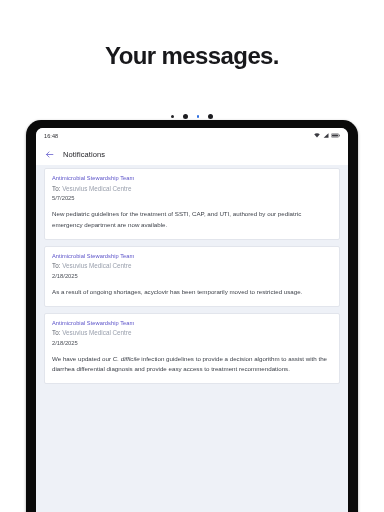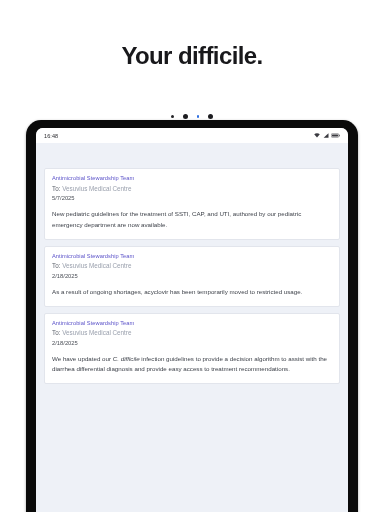--- a/index.html
+++ b/index.html
@@ -110,21 +110,21 @@
     line-height:1.75;
     color:#3e424a;
   }
   .msg-body i { font-style:italic; }
 </style>
 </head>
 <body>
 
 <div class="page">
 
-  <div class="page-title">Your difficile.</div>
+  <div class="page-title">Your messages.</div>
 
   <div class="device">
     <div class="camera-cluster">
       <span class="cam-dot"></span>
       <span class="cam-lens"></span>
       <span class="cam-led"></span>
       <span class="cam-lens"></span>
     </div>
 
     <div class="device-inner">
@@ -139,20 +139,26 @@
             <path d="M11 0.6 L11 9.3 L1.2 9.3 Z" fill="#3a3a40"></path>
           </svg>
           <svg class="ic-batt" viewBox="0 0 18 10">
             <rect x="0.5" y="1.5" width="15" height="7" rx="1.6" fill="none" stroke="#3a3a40" stroke-width="1"></rect>
             <rect x="2" y="3" width="12" height="4" rx="0.8" fill="#3a3a40"></rect>
             <rect x="16.2" y="3.6" width="1.4" height="2.8" rx="0.6" fill="#3a3a40"></rect>
           </svg>
         </span>
       </div>
 
+      <div class="appbar">
+        <svg class="back-icon" viewBox="0 0 16 16">
+          <path d="M14 8 H3 M7.2 3.4 L2.6 8 L7.2 12.6" fill="none" stroke="#5b52c9" stroke-width="1.3" stroke-linecap="round" stroke-linejoin="round"></path>
+        </svg>
+        <span class="appbar-title">Notifications</span>
+      </div>
 
       <div class="msg-scroll">
 
         <div class="msg-card">
           <div class="msg-sender">Antimicrobial Stewardship Team</div>
           <div class="msg-to">
             <span class="to-lbl">To:</span>
             <span>Vesuvius Medical Centre</span>
           </div>
           <div class="msg-date">5/7/2025</div>

